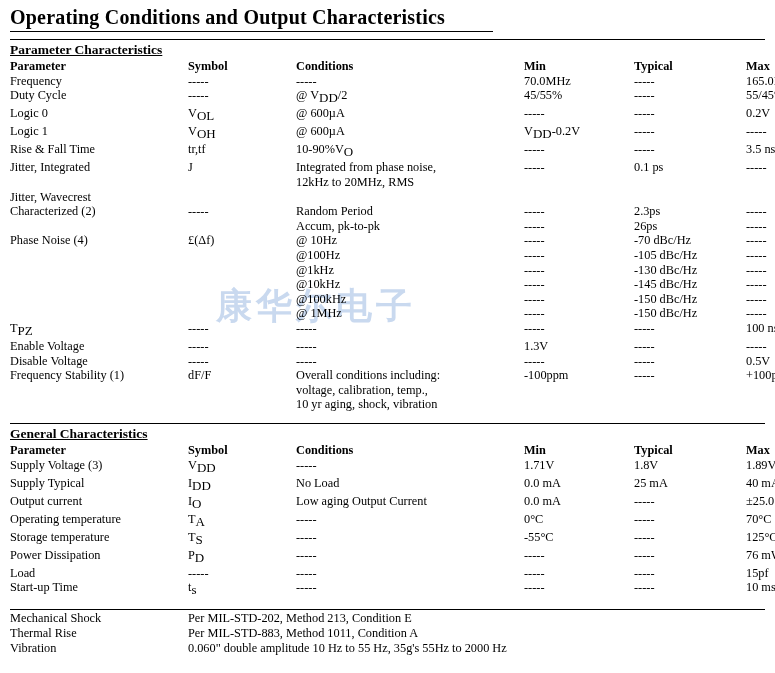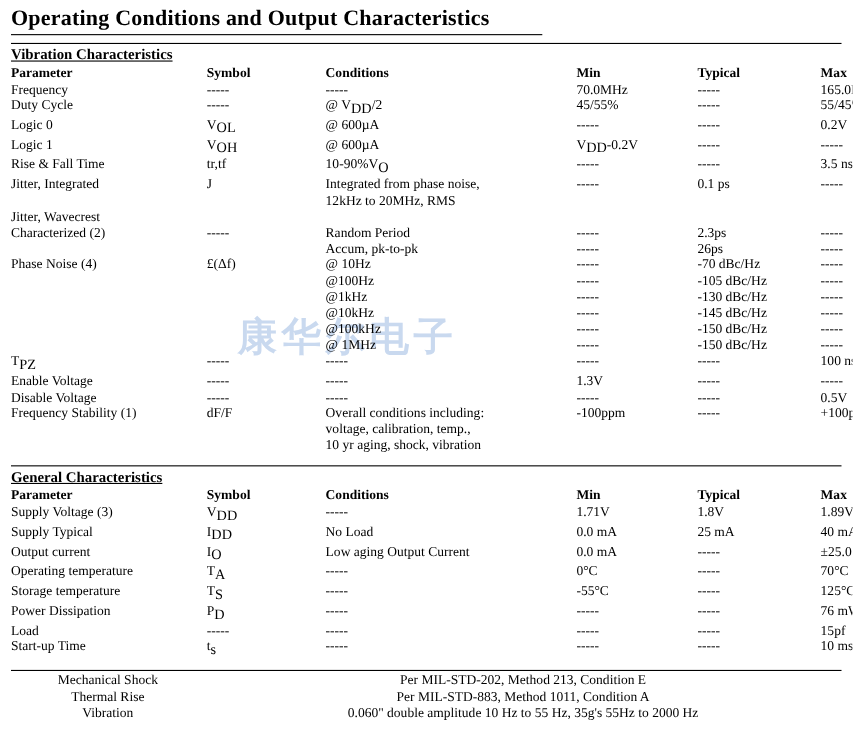--- a/index.html
+++ b/index.html
@@ -91,42 +91,41 @@
   table.env {
     border-collapse: collapse;
     width: 755px;
     font-size: 12.3px;
     table-layout: fixed;
   }
   table.env td {
     vertical-align: top;
     padding: 0 2px 0 0;
     line-height: 14.8px;
-    text-align: center;
   }
   .e-param { width: 178px; }
   .e-desc  { width: 577px; }
   .blockgap { height: 9px; }
 </style>
 </head>
 <body>
 
 <div class="page">
 
   <div class="watermark">康华尔电子</div>
 
   <div class="content">
 
     <div>
       <div class="doc-title">Operating Conditions and Output Characteristics</div>
       <div class="title-rule"></div>
     </div>
 
     <div class="section-rule"></div>
-    <div class="section-head">Vibration Characteristics</div>
+    <div class="section-head">Parameter Characteristics</div>
 
     <table class="spec">
       <colgroup>
         <col class="c-param">
           <col class="c-symbol">
           <col class="c-cond">
         <col class="c-min">
           <col class="c-typ">
           <col class="c-max">
       </colgroup>

